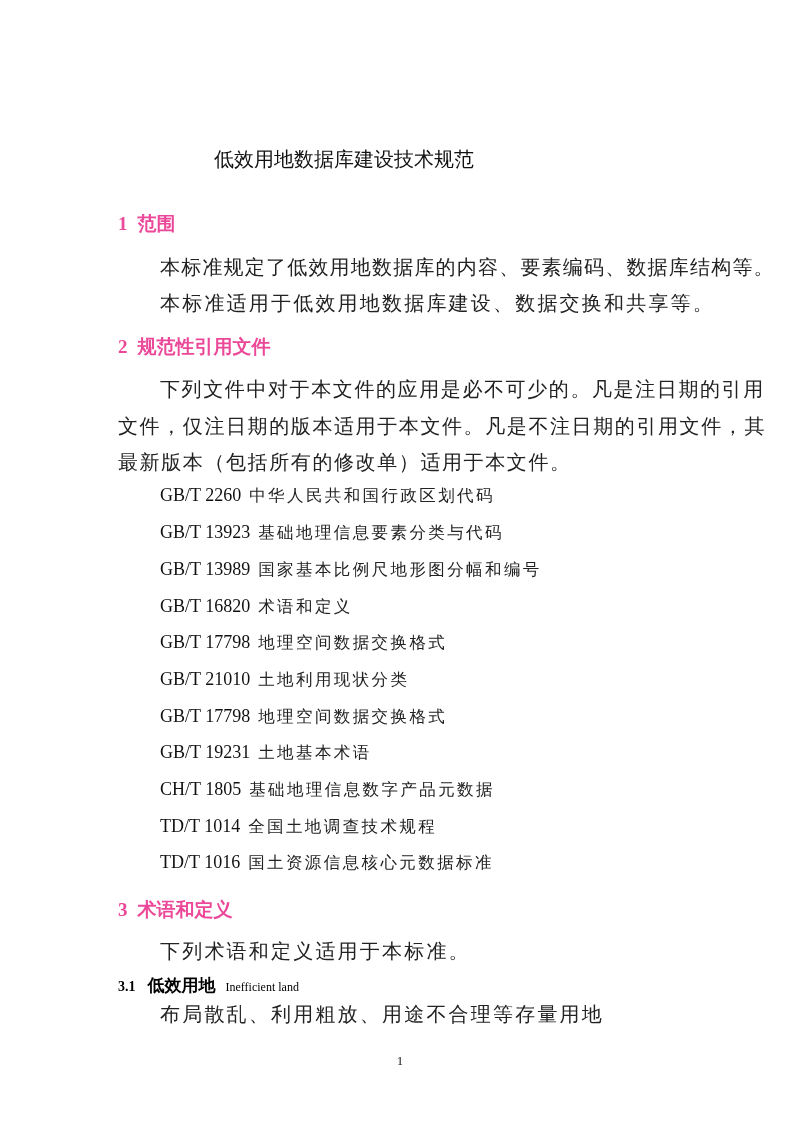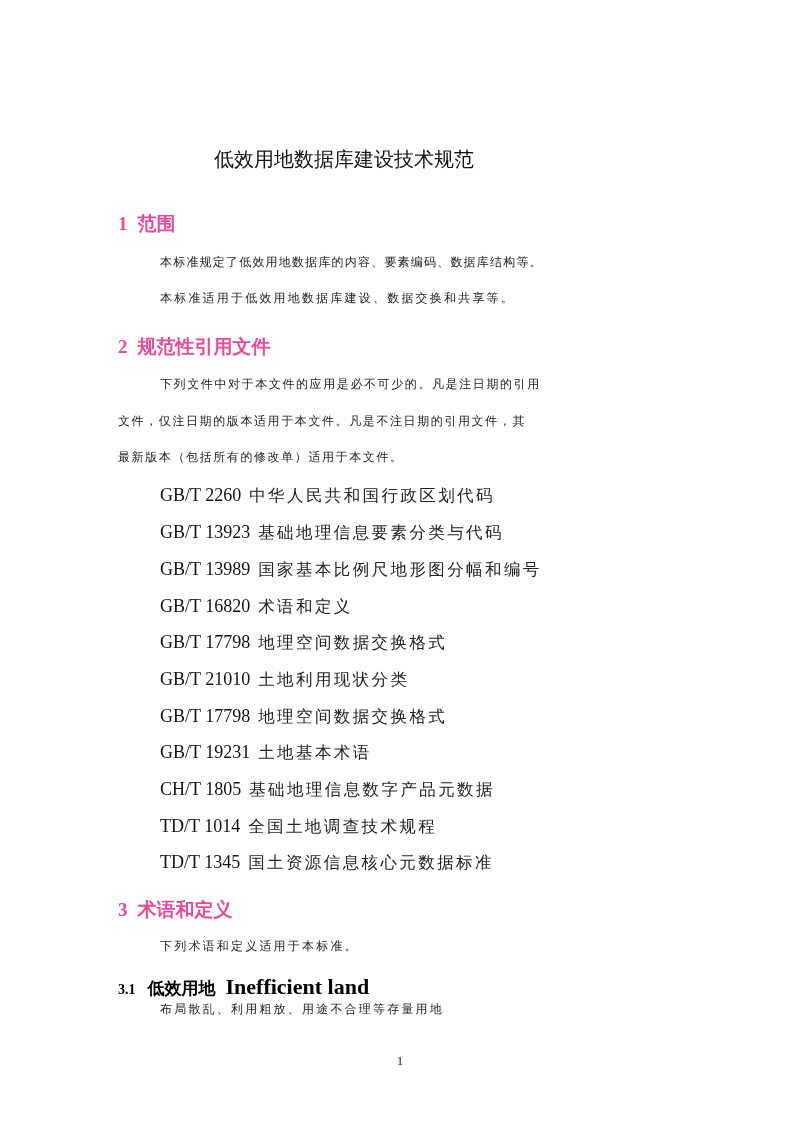--- a/index.html
+++ b/index.html
@@ -1,27 +1,27 @@
 <!DOCTYPE html>
 <html><head>
 <meta charset="utf-8">
 <style>
   html, body { margin:0; padding:0; background:#ffffff; }
   body { width:800px; height:1132px; position:relative; overflow:hidden; color:#111; font-family:"DejaVu Sans", sans-serif; }
   .abs { position:absolute; white-space:nowrap; }
   .title { left:0; width:688px; text-align:center; top:146px; font-size:20px; color:#111; }
   .h1 { left:118px; font-size:19px; font-weight:bold; color:#ec4899; }
   .h1 .num { font-family:"Liberation Serif", serif; font-weight:bold; margin-right:10px; font-size:19px; }
-  .p { font-size:12px; color:#222; letter-spacing:2.2px; }
+  .p { font-size:20px; color:#222; letter-spacing:2.2px; }
   .ref { left:160px; font-size:16.5px; color:#222; }
   .ref .code { font-family:"Liberation Serif", serif; font-size:18px; letter-spacing:0; margin-right:8px; color:#111; }
   .ref .name { letter-spacing:2.4px; }
   .h2 { left:118px; font-size:17px; font-weight:bold; color:#000; }
   .h2 .num { font-family:"Liberation Serif", serif; margin-right:12px; font-size:14px; }
-  .h2 .en { font-family:"Liberation Serif", serif; font-weight:bold; font-size:22px; margin-left:10px; }
+  .h2 .en { font-family:"Liberation Serif", serif; font-weight:normal; font-size:12px; margin-left:10px; }
   .pagenum { left:0; width:800px; text-align:center; top:1053px; font-family:"Liberation Serif", serif; font-size:13px; color:#222; }
 </style>
 </head>
 <body>
 
 <div>
 
   <div class="abs title">低效用地数据库建设技术规范</div>
 
   <div class="abs h1" style="top:211px;">
@@ -41,21 +41,21 @@
     <div class="abs ref" style="top:485px;"><span class="code">GB/T 2260</span><span class="name">中华人民共和国行政区划代码</span></div>
     <div class="abs ref" style="top:522px;"><span class="code">GB/T 13923</span><span class="name">基础地理信息要素分类与代码</span></div>
     <div class="abs ref" style="top:559px;"><span class="code">GB/T 13989</span><span class="name">国家基本比例尺地形图分幅和编号</span></div>
     <div class="abs ref" style="top:596px;"><span class="code">GB/T 16820</span><span class="name">术语和定义</span></div>
     <div class="abs ref" style="top:632px;"><span class="code">GB/T 17798</span><span class="name">地理空间数据交换格式</span></div>
     <div class="abs ref" style="top:669px;"><span class="code">GB/T 21010</span><span class="name">土地利用现状分类</span></div>
     <div class="abs ref" style="top:706px;"><span class="code">GB/T 17798</span><span class="name">地理空间数据交换格式</span></div>
     <div class="abs ref" style="top:742px;"><span class="code">GB/T 19231</span><span class="name">土地基本术语</span></div>
     <div class="abs ref" style="top:779px;"><span class="code">CH/T 1805</span><span class="name">基础地理信息数字产品元数据</span></div>
     <div class="abs ref" style="top:816px;"><span class="code">TD/T 1014</span><span class="name">全国土地调查技术规程</span></div>
-    <div class="abs ref" style="top:852px;"><span class="code">TD/T 1345</span><span class="name">国土资源信息核心元数据标准</span></div>
+    <div class="abs ref" style="top:852px;"><span class="code">TD/T 1016</span><span class="name">国土资源信息核心元数据标准</span></div>
   </div>
 
   <div class="abs h1" style="top:897px;">
     <span class="num">3</span><span>术语和定义</span>
   </div>
   <div class="abs p" style="left:160px; top:938px;">下列术语和定义适用于本标准。</div>
 
   <div class="abs h2" style="top:974px;">
     <span class="num">3.1</span><span>低效用地</span><span class="en">Inefficient land</span>
   </div>

